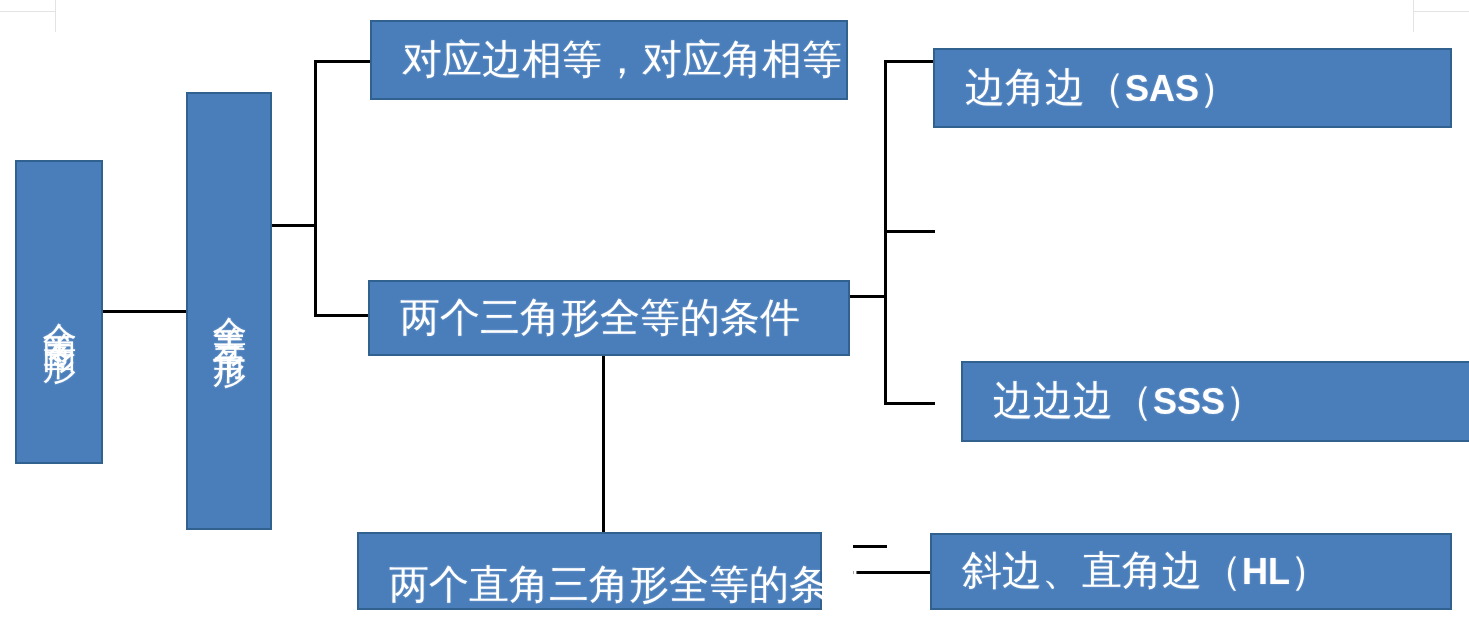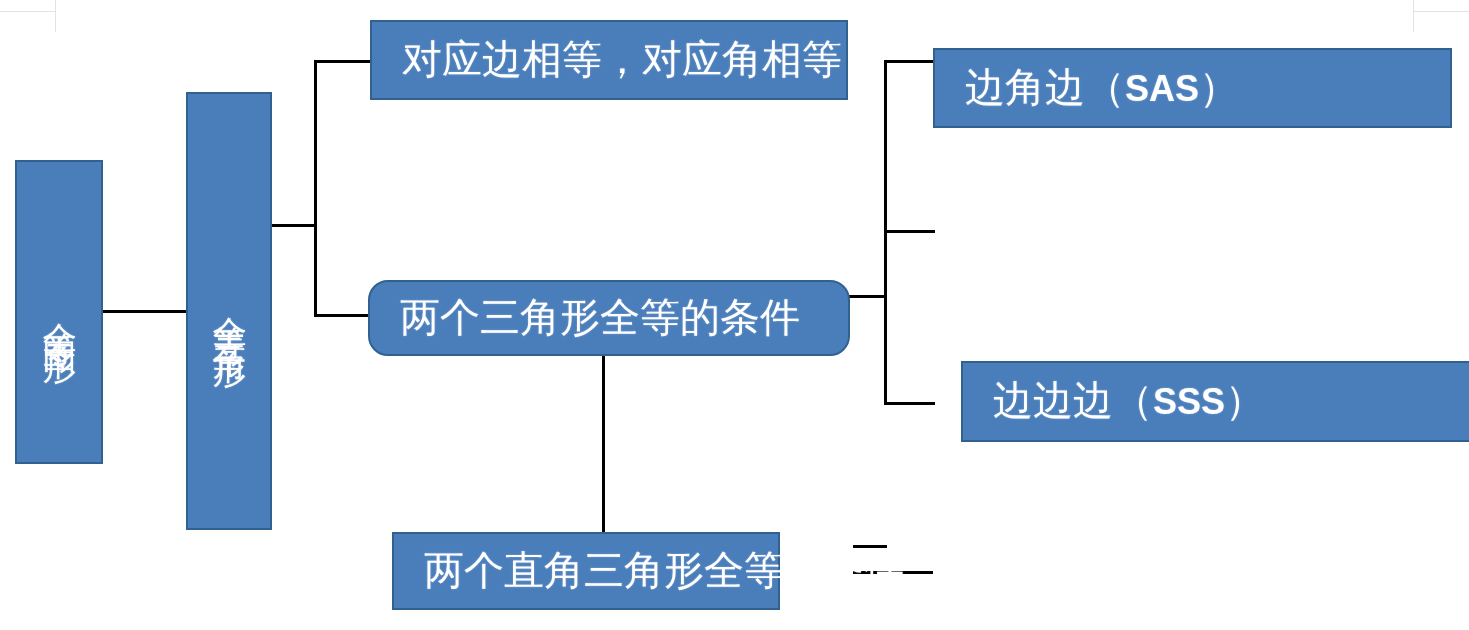--- a/index.html
+++ b/index.html
@@ -132,31 +132,34 @@
   </div>
 
   <div class="node vert" style="left:186px; top:92px; width:86px; height:438px;">
     <span class="label">全等三角形</span>
   </div>
 
   <div class="node horiz" style="left:370px; top:20px; width:478px; height:80px;">
     <span class="label">对应边相等，对应角相等</span>
   </div>
 
-  <div class="node horiz" style="left:368px; top:280px; width:482px; height:76px;border-radius:20px;">
+  <div class="node horiz" style="left:368px; top:280px; width:482px; height:76px;">
     <span class="label">两个三角形全等的条件</span>
   </div>
 
-  <div class="node horiz" style="left:392px; top:532px; width:388px; height:78px;">
+  <div class="node horiz" style="left:357px; top:532px; width:465px; height:78px;align-items:flex-end;">
     <span class="label">两个直角三角形全等的条件</span>
   </div>
 
   <div class="node horiz" style="left:933px; top:20px; width:519px; height:80px;margin-top:28px;">
     <span class="label"><span>边角边（</span><span class="acro">SAS</span><span>）</span></span>
   </div>
 
 
   <div class="node horiz" style="left:933px; top:361px; width:519px; height:81px;margin-left:28px;">
     <span class="label"><span>边边边（</span><span class="acro">SSS</span><span>）</span></span>
   </div>
 
+  <div class="node horiz" style="left:930px; top:533px; width:522px; height:77px;">
+    <span class="label"><span>斜边、直角边（</span><span class="acro">HL</span><span>）</span></span>
+  </div>
 
 </div>
 
 </body></html>

